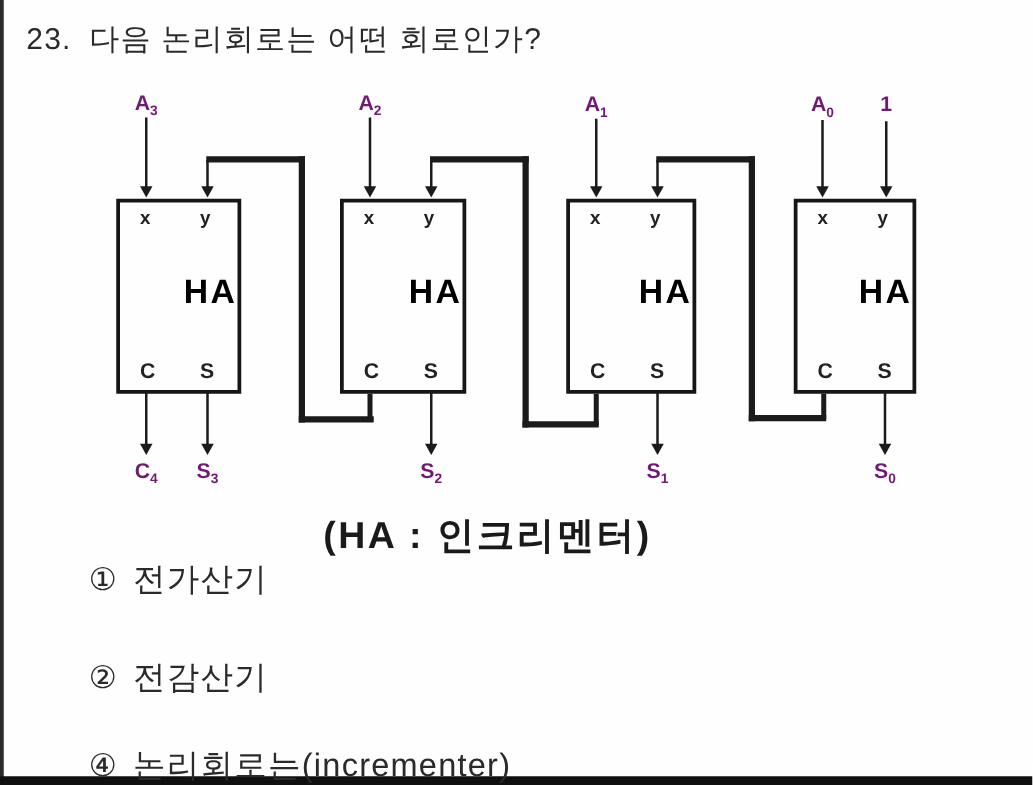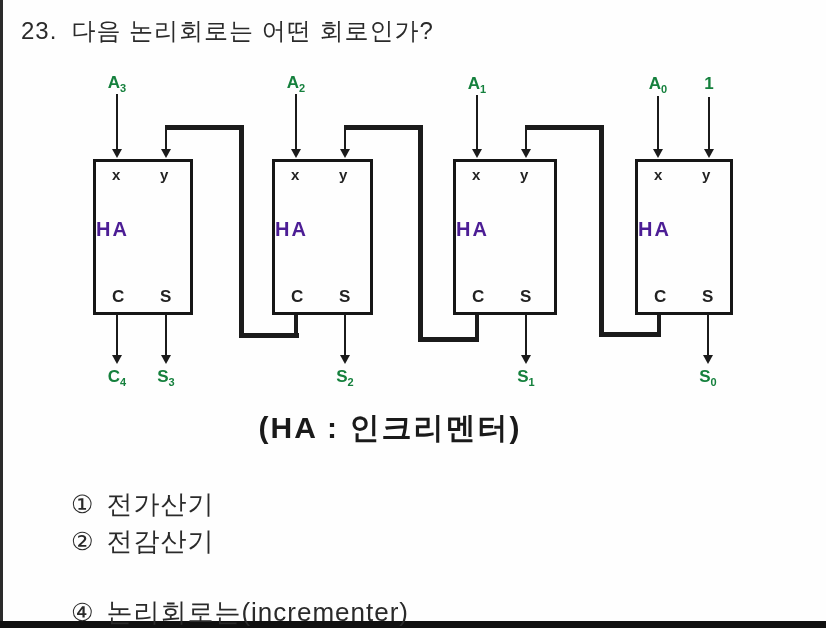--- a/index.html
+++ b/index.html
@@ -22,47 +22,47 @@
   .ha-box {
     position:absolute; width:100px; height:156px; top:159px;
     border:3px solid #161616; background:#fefefe;
   }
   .ha-box .pin { position:absolute; font-size:15px; font-weight:bold; color:#222; }
   .ha-box .pin-x { top:4px;  left:16px; }
   .ha-box .pin-y { top:4px;  left:64px; }
   .ha-box .pin-c { bottom:5px; left:16px; font-size:17px; }
   .ha-box .pin-s { bottom:5px; left:64px; font-size:17px; }
   .ha-box .ha-name {
-    position:absolute; top:56px; left:0; width:100%; text-align:left;
-    font-size:20px; font-weight:bold; letter-spacing:2px; color:#4c1d95;
+    position:absolute; top:56px; left:0; width:100%; text-align:right;
+    font-size:27px; font-weight:bold; letter-spacing:2px; color:#000000;
   }
 
   
   .wire { position:absolute; background:#1b1b1b; }
   .arrowhead {
     position:absolute; width:0; height:0;
     border-left:5px solid transparent; border-right:5px solid transparent;
     border-top:9px solid #1b1b1b;
   }
 
   
-  .sig { position:absolute; width:36px; text-align:center; font-size:17px; font-weight:bold; color:#15803d; white-space:nowrap; }
+  .sig { position:absolute; width:36px; text-align:center; font-size:17px; font-weight:bold; color:#701a75; white-space:nowrap; }
   .sig sub { font-size:11px; }
 
   
   .caption {
     position:absolute; left:240px; top:408px; width:300px; text-align:center;
     font-size:30px; font-weight:bold; letter-spacing:2px; color:#1a1a1a; white-space:nowrap;
   }
 
   
   .option { position:absolute; left:71px; font-size:26px; color:#2a2a2a; white-space:nowrap; }
   .option .marker { display:inline-block; margin-right:13px; font-size:25px; }
   .option .label { letter-spacing:1px; }
-  .opt-1 { top:487px;font-family:Liberation Mono, monospace; } .opt-2 { top:524px; } .opt-3 { top:559px; } .opt-4 { top:595px; }
+  .opt-1 { top:446px; } .opt-2 { top:524px; } .opt-3 { top:559px; } .opt-4 { top:595px; }
 </style>
 </head>
 <body>
 
 <div class="page">
 
   <div class="border-left"></div>
   <div class="border-bottom"></div>
 
   <div class="question">

